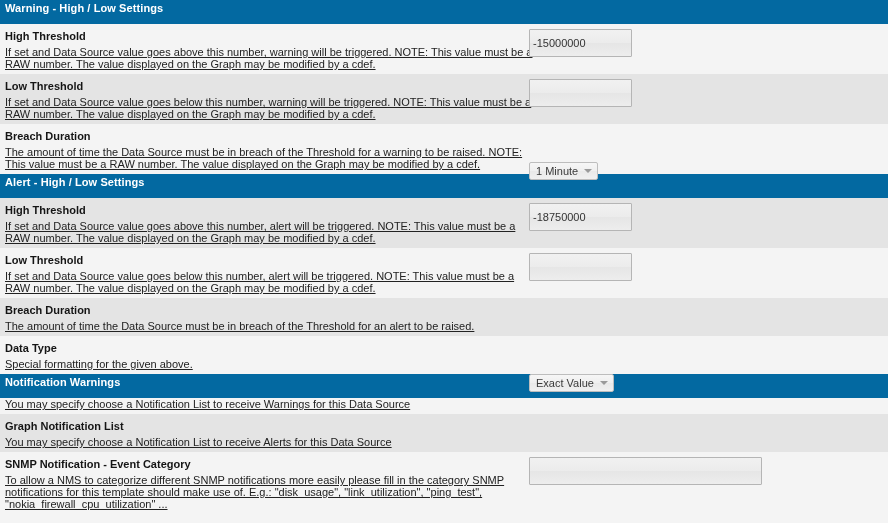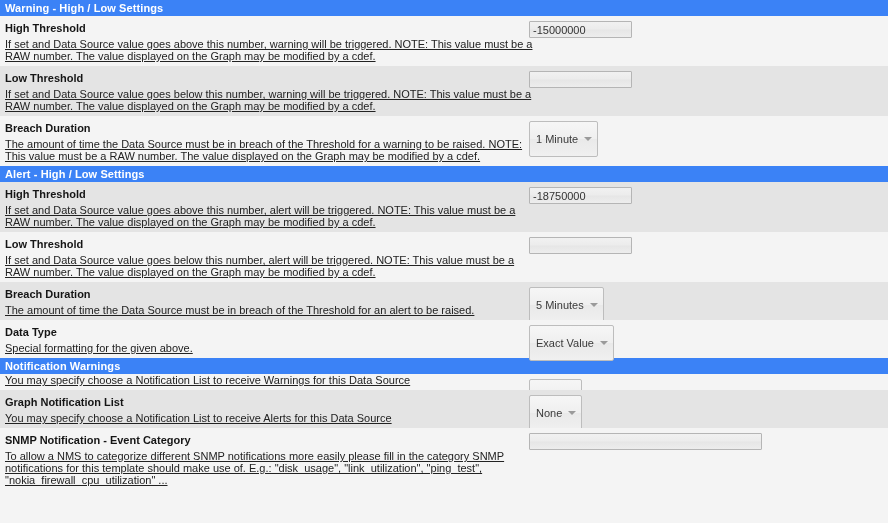--- a/index.html
+++ b/index.html
@@ -16,25 +16,25 @@
     overflow: hidden;
   }
   .page {
     width: 888px;
     height: 523px;
     position: relative;
     background: #f4f4f4;
   }
   
   .section-header {
-    background: #3b82f6;
+    background: #0369a1;
     color: #ffffff;
     font-weight: bold;
     font-size: 11px;
-    height: 16px;
+    height: 24px;
     line-height: 16px;
     padding: 0 0 0 5px;
     box-sizing: border-box;
     letter-spacing: 0.1px;
   }
   
   .row {
     position: relative;
     box-sizing: border-box;
     padding: 0;
@@ -64,48 +64,49 @@
   .field-desc.wide { max-width: 540px; }
 
   
   .control {
     position: absolute;
     left: 529px;
     top: 5px;
   }
   .txt-input {
     width: 103px;
-    height: 17px;
+    height: 28px;
     box-sizing: border-box;
     border: 1px solid #b5b5b5;
     background: linear-gradient(to bottom, #f1f1f1 0%, #ececec 48%, #e6e6e6 52%, #ededed 100%);
     font-family: "Liberation Sans", sans-serif;
     font-size: 11px;
     color: #333;
     padding: 0 3px;
     line-height: 15px;
     border-radius: 1px;
     outline: none;
   }
   .txt-input.long {
     width: 233px;
   }
   .select-btn {
     display: inline-flex;
     align-items: center;
-    height: 36px;
+    height: 18px;
     box-sizing: border-box;
     border: 1px solid #bdbdbd;
     background: linear-gradient(to bottom, #f6f6f6 0%, #efefef 50%, #e9e9e9 51%, #f0f0f0 100%);
     font-size: 11px;
     color: #3a3a3a;
     padding: 0 4px 0 6px;
     border-radius: 2px;
     white-space: nowrap;
     cursor: default;
+    margin-top: 33px;
   }
   .select-btn .caret {
     margin-left: 6px;
     margin-right: 1px;
     width: 0;
     height: 0;
     border-left: 4px solid transparent;
     border-right: 4px solid transparent;
     border-top: 4px solid #9a9a9a;
     display: inline-block;

